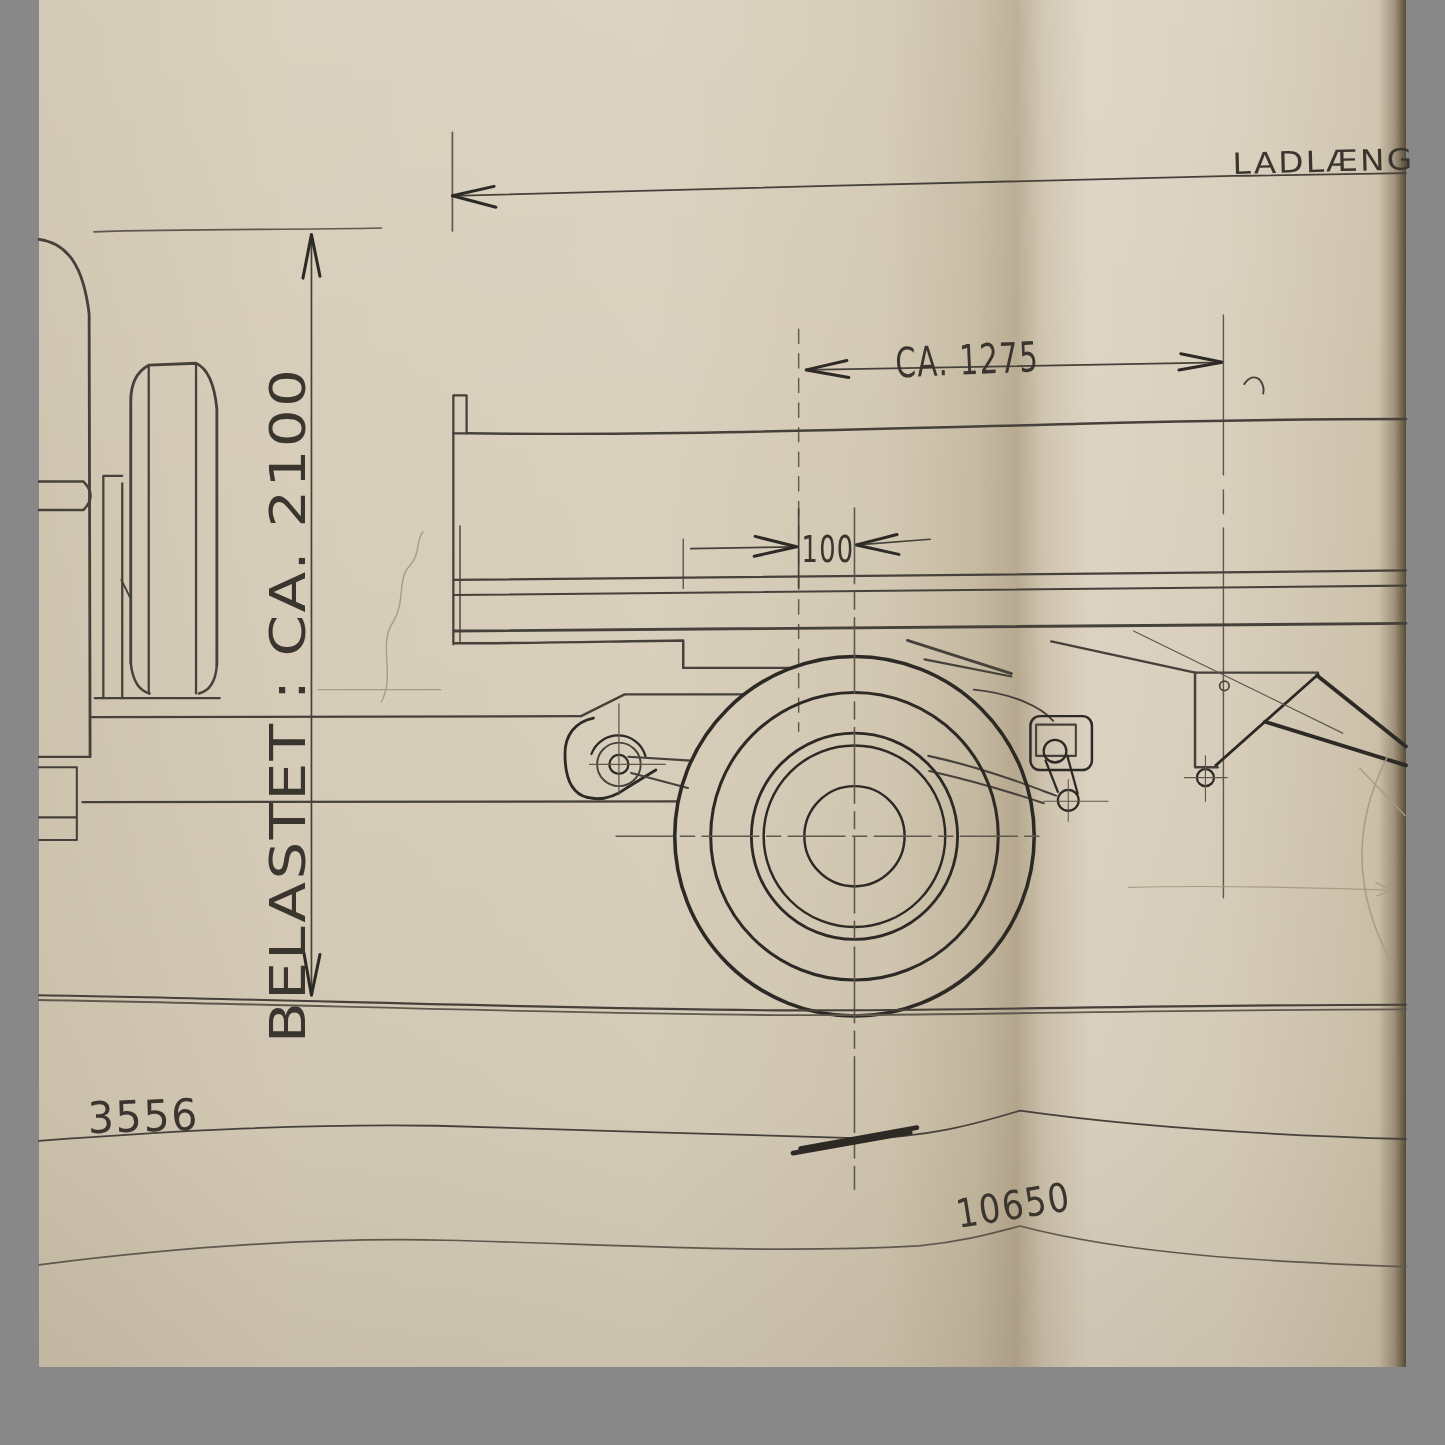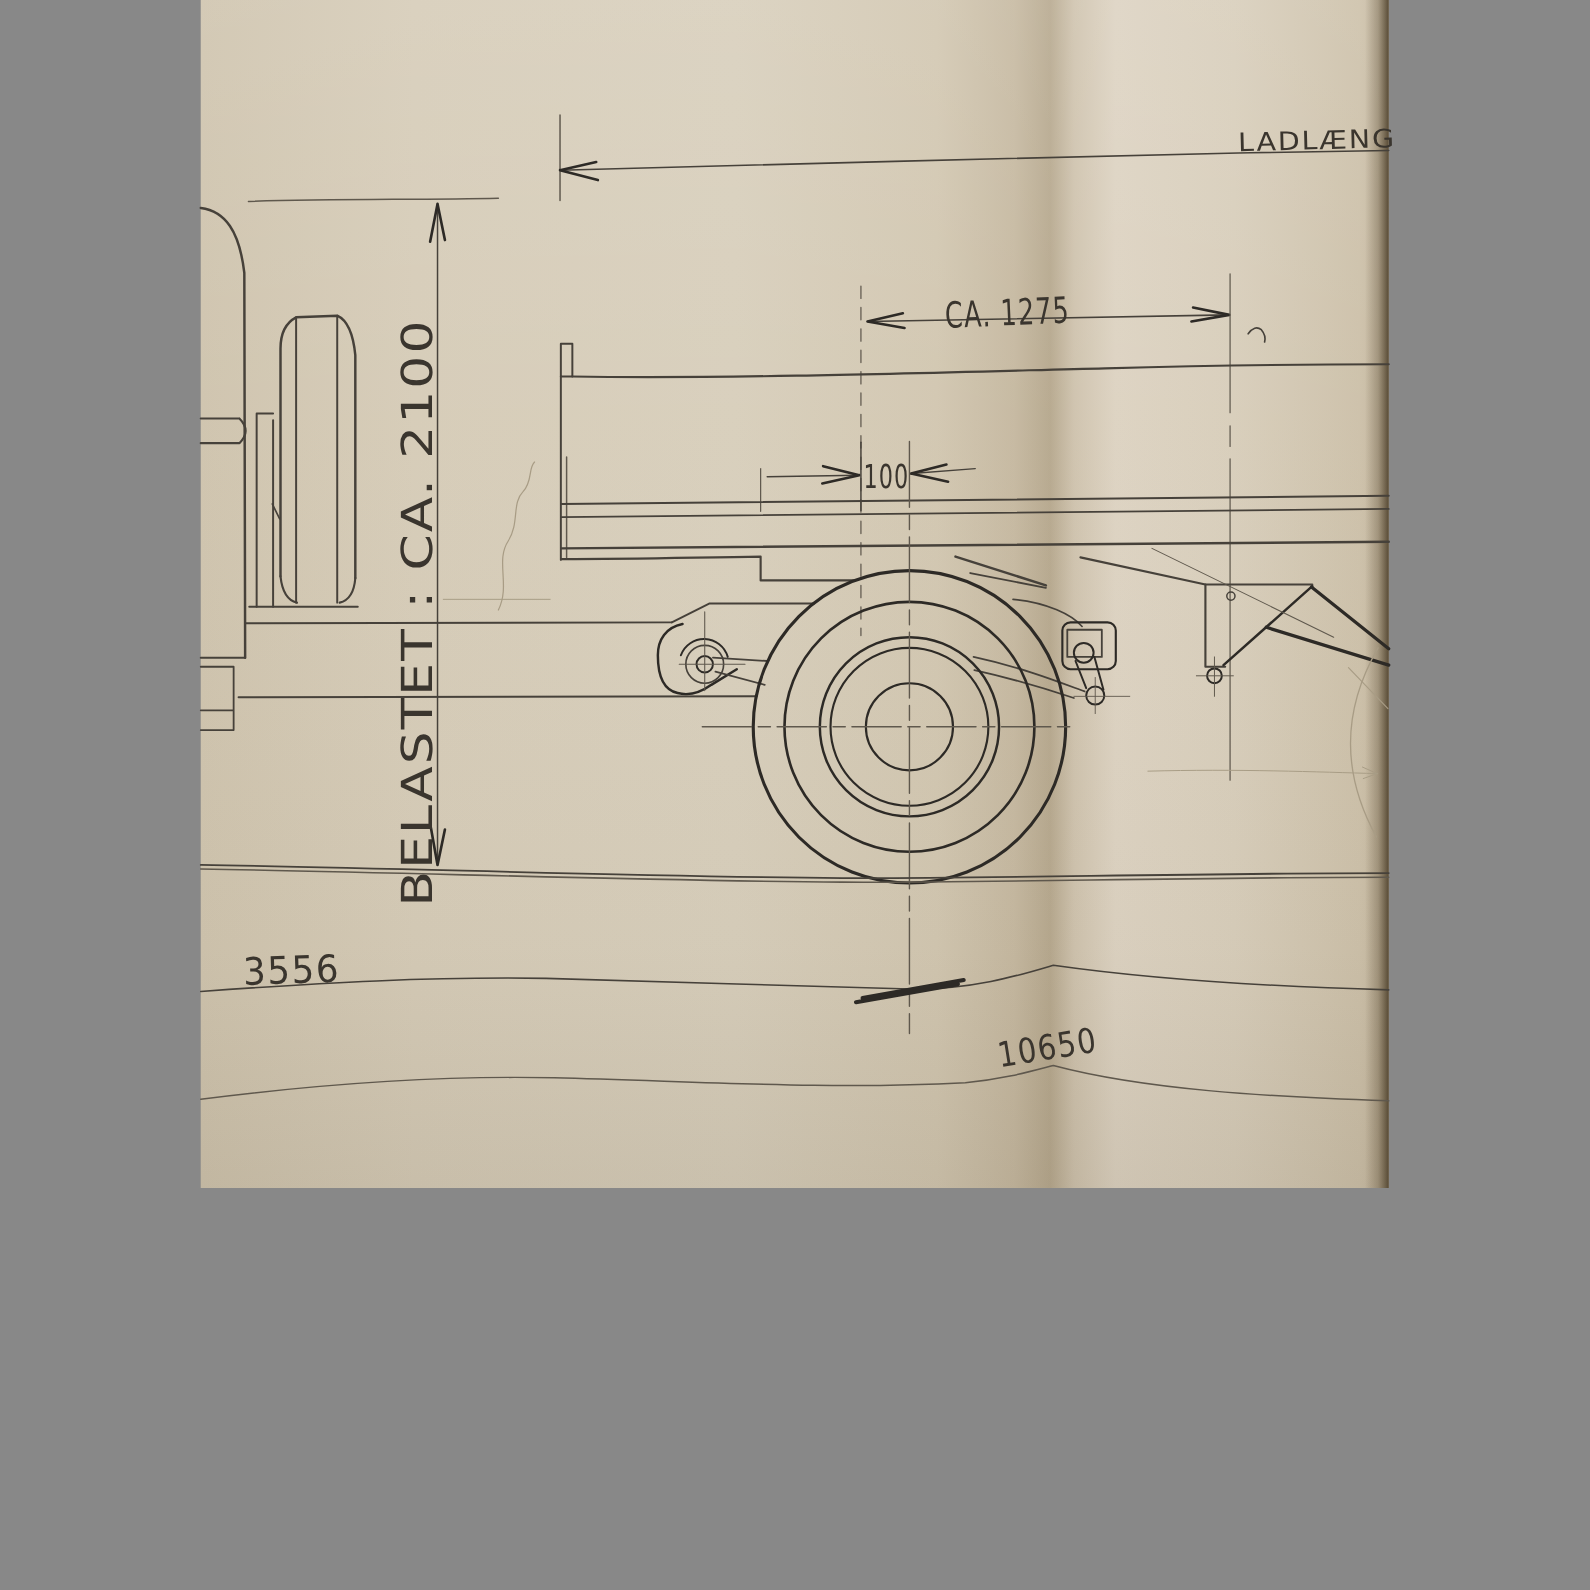--- a/index.html
+++ b/index.html
@@ -2,21 +2,21 @@
 <html style="--paper-light: #d9cfbc; --paper-mid: #d3c8b3; --paper-shadow: #c0b299; --fold-dark: #b7a98f; --edge-dark: #5e5038; --pencil-bold: #2d2a26; --pencil-main: #46413a; --pencil-light: #5f584d; --pencil-faint: #a89c85; --pencil-text: #3a352e;"><head>
 <meta charset="utf-8">
 <style>
   :root{
     --paper-light:#d9cfbc; --paper-mid:#d3c8b3; --paper-shadow:#c0b299;
     --fold-dark:#b7a98f; --edge-dark:#5e5038;
     --pencil-bold:#2d2a26; --pencil-main:#46413a; --pencil-light:#5f584d;
     --pencil-faint:#a89c85; --pencil-text:#3a352e;
   }
   html,body{margin:0;padding:0;background:#888;}
-  .scene{width:1445px;height:1080px;position:relative;overflow:hidden;
+  .scene{width:1445px;height:1367px;position:relative;overflow:hidden;
          font-family:"DejaVu Sans", sans-serif;}
   svg{display:block;width:100%;height:100%;}
   path,rect.o,circle.o,line{fill:none;stroke-linecap:round;stroke-linejoin:round;}
   .sb{stroke:var(--pencil-bold);}
   .sm{stroke:var(--pencil-main);}
   .sl{stroke:var(--pencil-light);}
   .sf{stroke:var(--pencil-faint);}
   .tx{fill:var(--pencil-text);stroke:none;letter-spacing:2px;}
 </style>
 </head>

